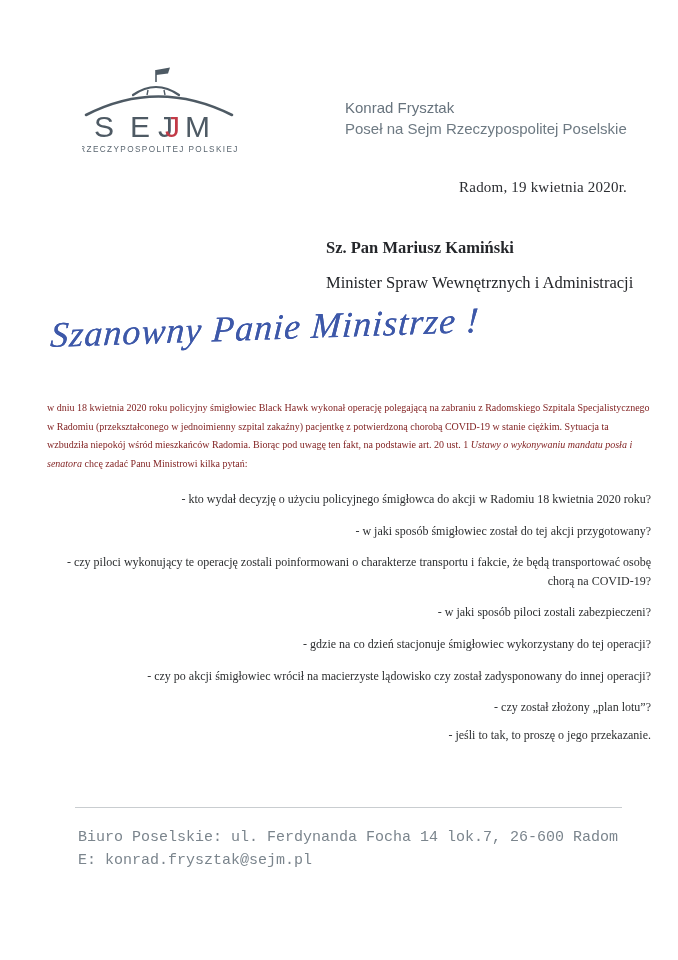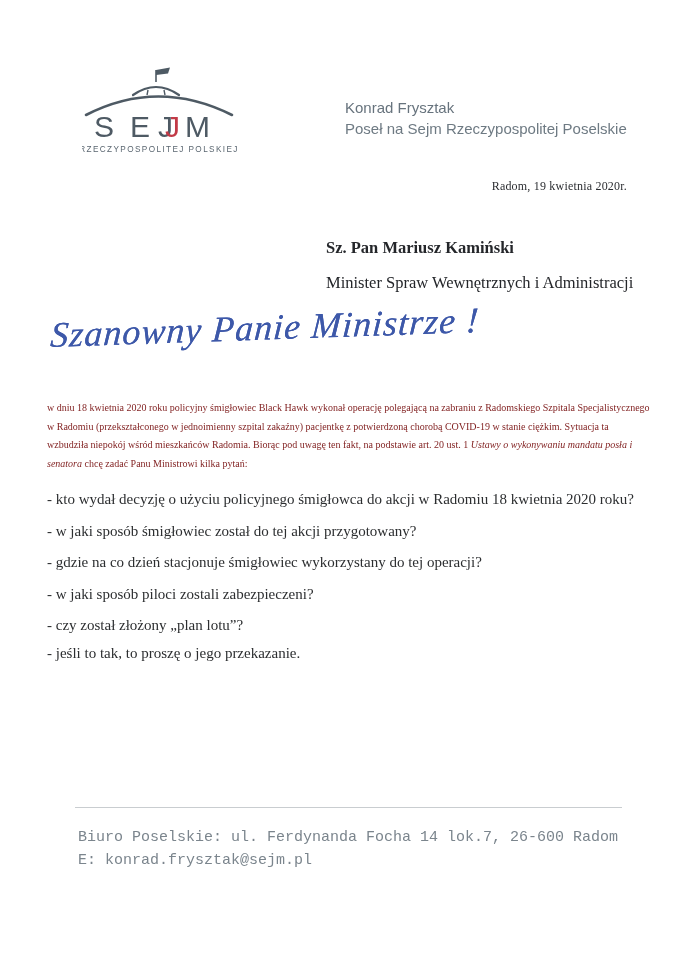--- a/index.html
+++ b/index.html
@@ -28,21 +28,21 @@
     font-size: 15px;
     line-height: 21px;
     color: #6e7a83;
   }
   .sender .sender-name { font-weight: normal; color: #67737d; }
 
   .dateline {
     position: absolute;
     top: 179px;
     right: 51px;
-    font-size: 12px;
+    font-size: 15px;
     color: #2b2d31;
     letter-spacing: 0.2px;
     text-align: right;
   }
 
   
   .recipient {
     position: absolute;
     left: 326px;
     top: 238px;
@@ -79,23 +79,24 @@
     line-height: 18.6px;
     color: #7f1d1d;
   }
   .intro em { font-style: italic; }
 
   .questions {
     position: absolute;
     left: 47px;
     top: 490px;
     width: 604px;
-    font-size: 15px;
+    font-size: 12px;
     line-height: 18.6px;
     color: #2c2e30;
+    text-align: right;
   }
   .questions p { margin: 0 0 13px 0; }
   .questions p.tight { margin-bottom: 9px; }
 
   
   .divider {
     position: absolute;
     left: 75px;
     top: 807px;
     width: 547px;
@@ -158,22 +159,24 @@
     <div class="recipient-title">Minister Spraw Wewnętrznych i Administracji</div>
   </div>
 
   <div class="greeting">Szanowny Panie Ministrze !</div>
 
   <p class="intro"><span>w dniu 18 kwietnia 2020 roku policyjny śmigłowiec Black Hawk wykonał operację polegającą na zabraniu z Radomskiego Szpitala Specjalistycznego w Radomiu (przekształconego w jednoimienny szpital zakaźny) pacjentkę z potwierdzoną chorobą COVID-19 w stanie ciężkim. Sytuacja ta wzbudziła niepokój wśród mieszkańców Radomia. Biorąc pod uwagę ten fakt, na podstawie art. 20 ust. 1 </span><em>Ustawy o wykonywaniu mandatu posła i senatora</em><span> chcę zadać Panu Ministrowi kilka pytań:</span></p>
 
   <div class="questions">
     <p>- kto wydał decyzję o użyciu policyjnego śmigłowca do akcji w Radomiu 18 kwietnia 2020 roku?</p>
     <p>- w jaki sposób śmigłowiec został do tej akcji przygotowany?</p>
+    <p>- czy piloci wykonujący te operację zostali poinformowani o charakterze transportu i fakcie, że będą transportować osobę chorą na COVID-19?</p>
+    <p>- w jaki sposób piloci zostali zabezpieczeni?</p>
     <p>- gdzie na co dzień stacjonuje śmigłowiec wykorzystany do tej operacji?</p>
-    <p>- w jaki sposób piloci zostali zabezpieczeni?</p>
+    <p>- czy po akcji śmigłowiec wrócił na macierzyste lądowisko czy został zadysponowany do innej operacji?</p>
     <p class="tight">- czy został złożony „plan lotu”?</p>
     <p class="tight">- jeśli to tak, to proszę o jego przekazanie.</p>
   </div>
 
   <div class="divider"></div>
   <div class="footer">
     <div>Biuro Poselskie: ul. Ferdynanda Focha 14 lok.7, 26-600 Radom</div>
     <div>E: konrad.frysztak@sejm.pl</div>
   </div>
 

